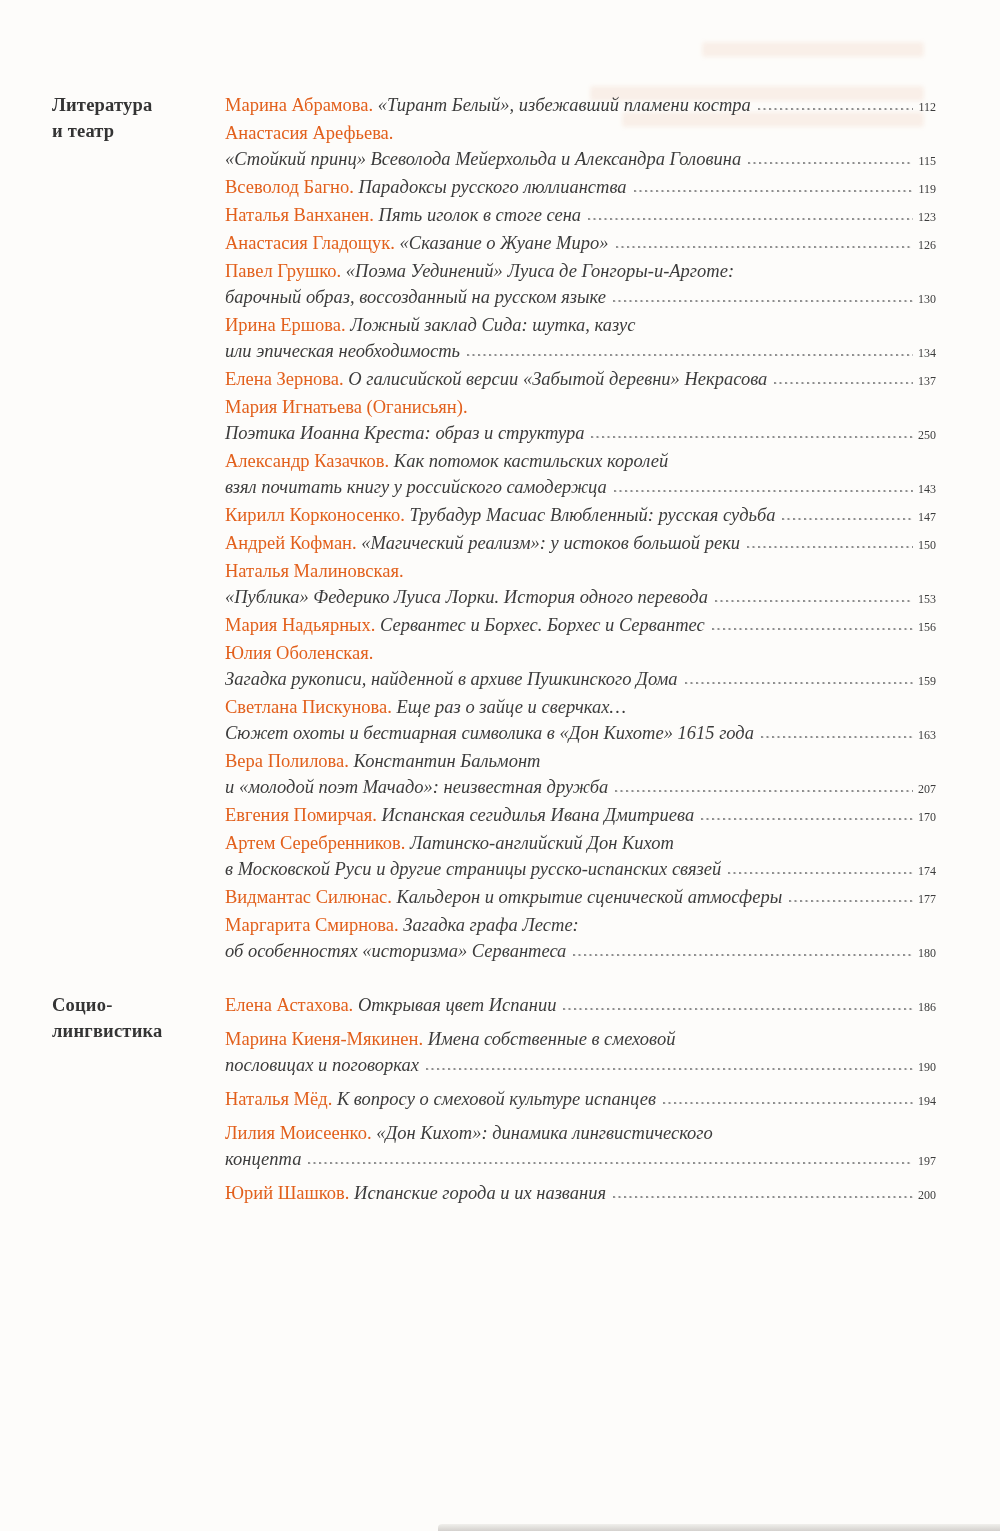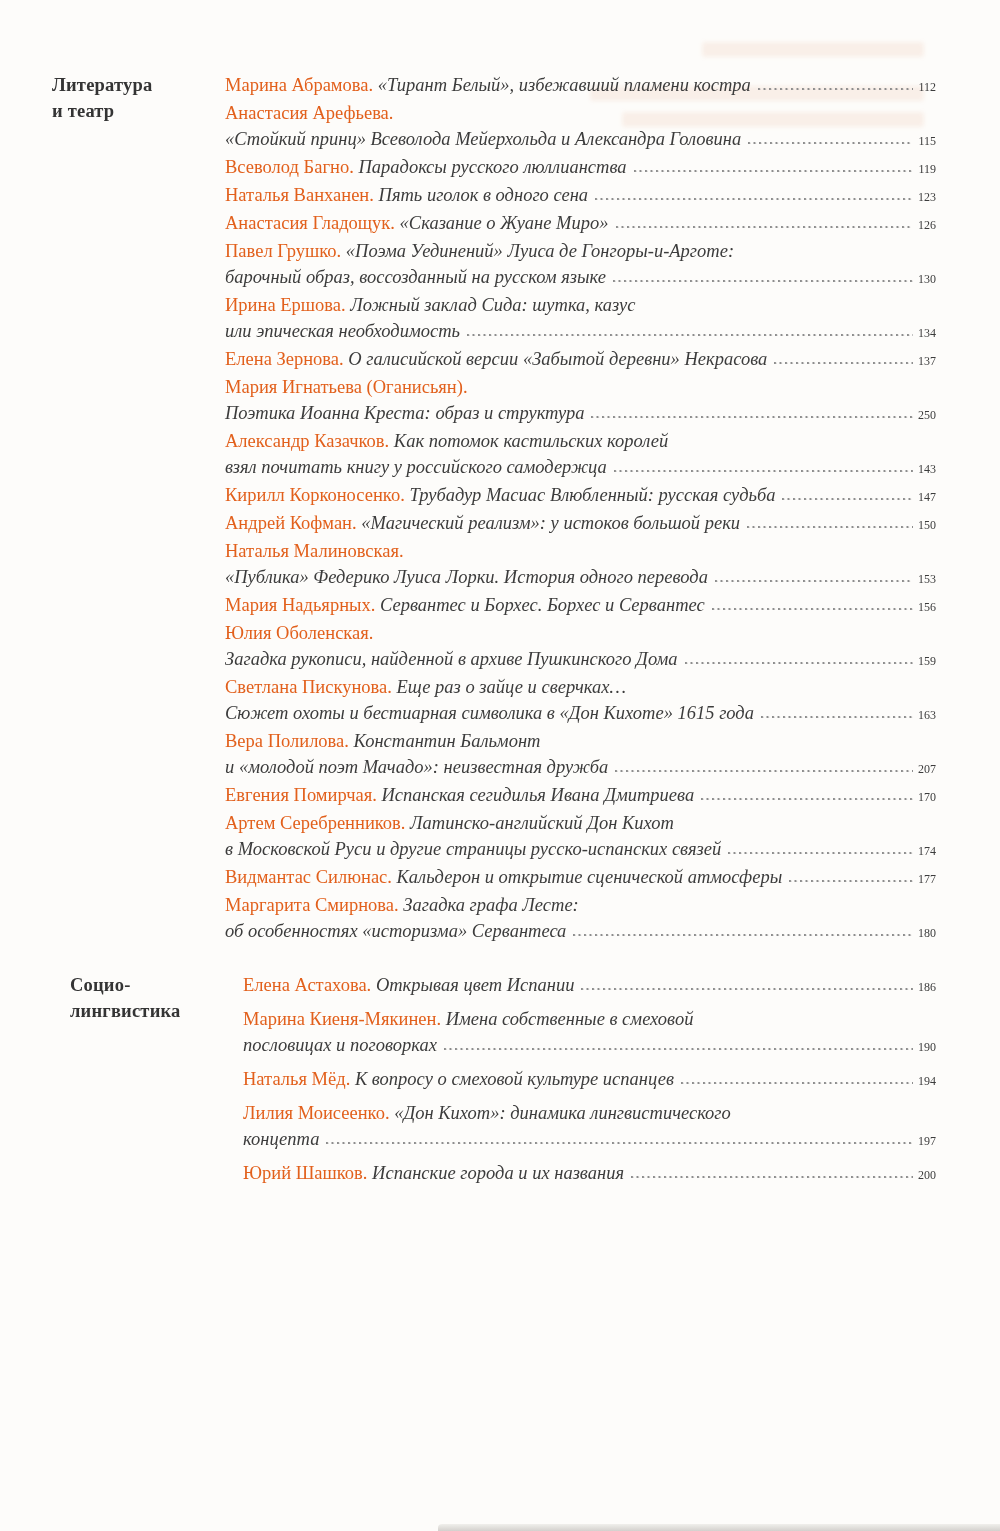--- a/index.html
+++ b/index.html
@@ -21,25 +21,25 @@
     background: rgba(216, 124, 78, 0.10);
     filter: blur(2px);
     border-radius: 3px;
   }
   .bleed-bar.b1 { top: 42px;  left: 702px; width: 222px; }
   .bleed-bar.b2 { top: 86px;  left: 590px; width: 334px; }
   .bleed-bar.b3 { top: 112px; left: 622px; width: 302px; }
 
   .toc {
     position: relative;
-    padding: 72px 64px 0 52px;
+    padding: 92px 64px 0 52px;
   }
 
   .toc-section { display: flex; align-items: flex-start; }
-  .toc-section + .toc-section { margin-top: 26px; margin-left: 18px; }
+  .toc-section + .toc-section { margin-top: 26px; }
 
   .label-col {
     flex: 0 0 121px;
     width: 121px;
     font-weight: bold;
     font-size: 18.5px;
     line-height: 26px;
     color: #343434;
     letter-spacing: 0.2px;
   }
@@ -132,21 +132,21 @@
           </div>
           <div class="entry">
             <div class="line">
               <span class="text"><span class="author">Всеволод Багно.</span> <span class="title">Парадоксы русского люллианства</span></span>
               <span class="leader"></span>
               <span class="page-num">119</span>
             </div>
           </div>
           <div class="entry">
             <div class="line">
-              <span class="text"><span class="author">Наталья Ванханен.</span> <span class="title">Пять иголок в одного сена</span></span>
+              <span class="text"><span class="author">Наталья Ванханен.</span> <span class="title">Пять иголок в стоге сена</span></span>
               <span class="leader"></span>
               <span class="page-num">123</span>
             </div>
           </div>
           <div class="entry">
             <div class="line">
               <span class="text"><span class="author">Анастасия Гладощук.</span> <span class="title">«Сказание о Жуане Миро»</span></span>
               <span class="leader"></span>
               <span class="page-num">126</span>
             </div>

